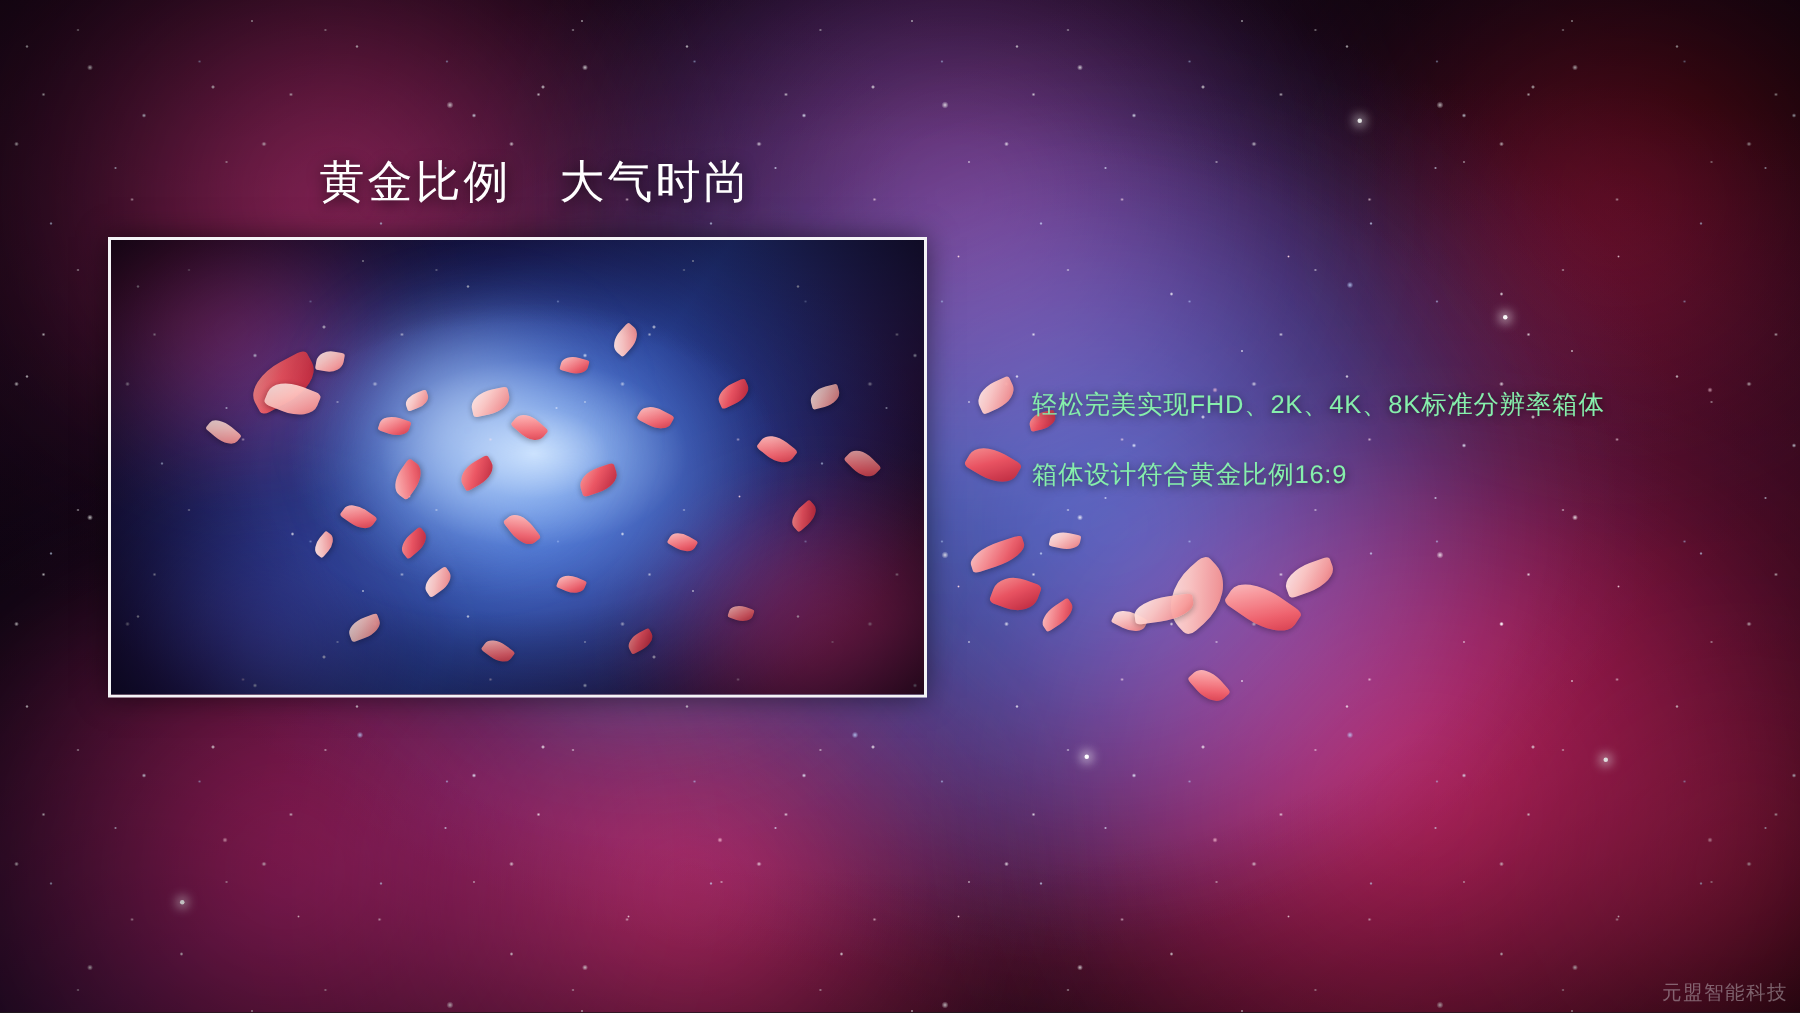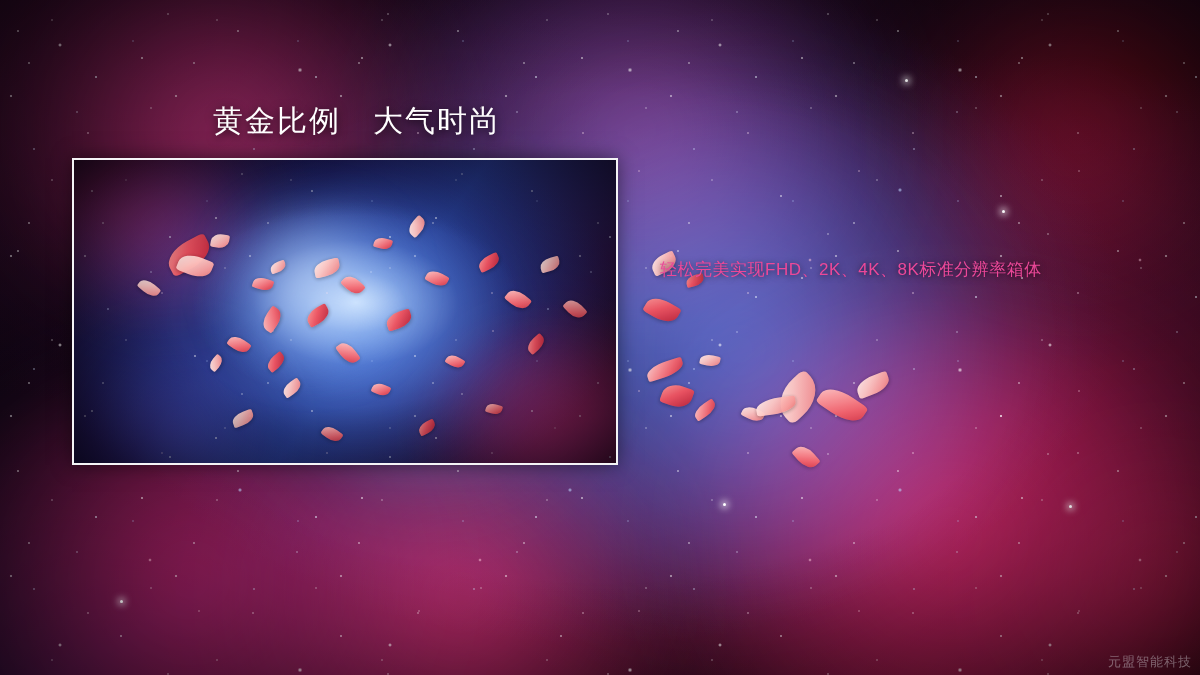--- a/index.html
+++ b/index.html
@@ -85,22 +85,22 @@
 
   
   .petal{position:absolute;border-radius:60% 12% 60% 12%/60% 12% 60% 12%;
     background:linear-gradient(135deg,#ffd3d3 0%,#ff9e9e 30%,#f4636b 65%,#d0303f 100%);
     box-shadow:0 1px 4px rgba(0,0,0,.35);opacity:.95;}
   .petal.pale{background:linear-gradient(135deg,#fff0ee 0%,#ffc9c4 40%,#f79a99 75%,#e2706f 100%);}
   .petal.deep{background:linear-gradient(135deg,#ff9f9a 0%,#f1535e 45%,#b81e33 100%);}
 
   
   .body-text{position:absolute;left:660px;top:258px;}
-  .body-line{font-size:17px;color:#ec4899;white-space:pre;margin-bottom:24px;
-    letter-spacing:.5px;text-shadow:0 1px 6px rgba(0,0,0,.6);}
+  .body-line{font-size:17px;color:#86efac;white-space:pre;margin-bottom:24px;
+    letter-spacing:.5px;text-shadow:0 1px 6px rgba(0,0,0,.6);margin-left:28px;}
   .body-line:last-child{margin-bottom:0;}
 
   
   .watermark{position:absolute;right:8px;bottom:4px;font-size:13px;
     color:rgba(220,220,225,.42);letter-spacing:1px;white-space:pre;}
 </style>
 </head>
 <body>
 
 <div id="slide">
@@ -184,17 +184,18 @@
   <div class="petal pale" style="left:775px;top:380px;width:46px;height:34px;transform:rotate(-42deg);border-radius:70% 15% 70% 15%/70% 15% 70% 15%;"></div>
   <div class="petal" style="left:818px;top:393px;width:48px;height:24px;transform:rotate(34deg);"></div>
   <div class="petal pale" style="left:856px;top:376px;width:34px;height:18px;transform:rotate(-20deg);"></div>
   <div class="petal" style="left:793px;top:449px;width:26px;height:16px;transform:rotate(48deg);"></div>
   <div class="petal deep" style="left:686px;top:275px;width:18px;height:11px;transform:rotate(-14deg);"></div>
   <div class="petal pale" style="left:742px;top:408px;width:22px;height:12px;transform:rotate(26deg);"></div>
   <div class="petal pale" style="left:756px;top:398px;width:40px;height:16px;transform:rotate(-8deg);"></div>
 
   <div class="body-text">
     <div class="body-line">轻松完美实现FHD、2K、4K、8K标准分辨率箱体</div>
+    <div class="body-line">箱体设计符合黄金比例16:9</div>
   </div>
 
   <div class="watermark">元盟智能科技</div>
 
 </div>
 
 </body></html>

